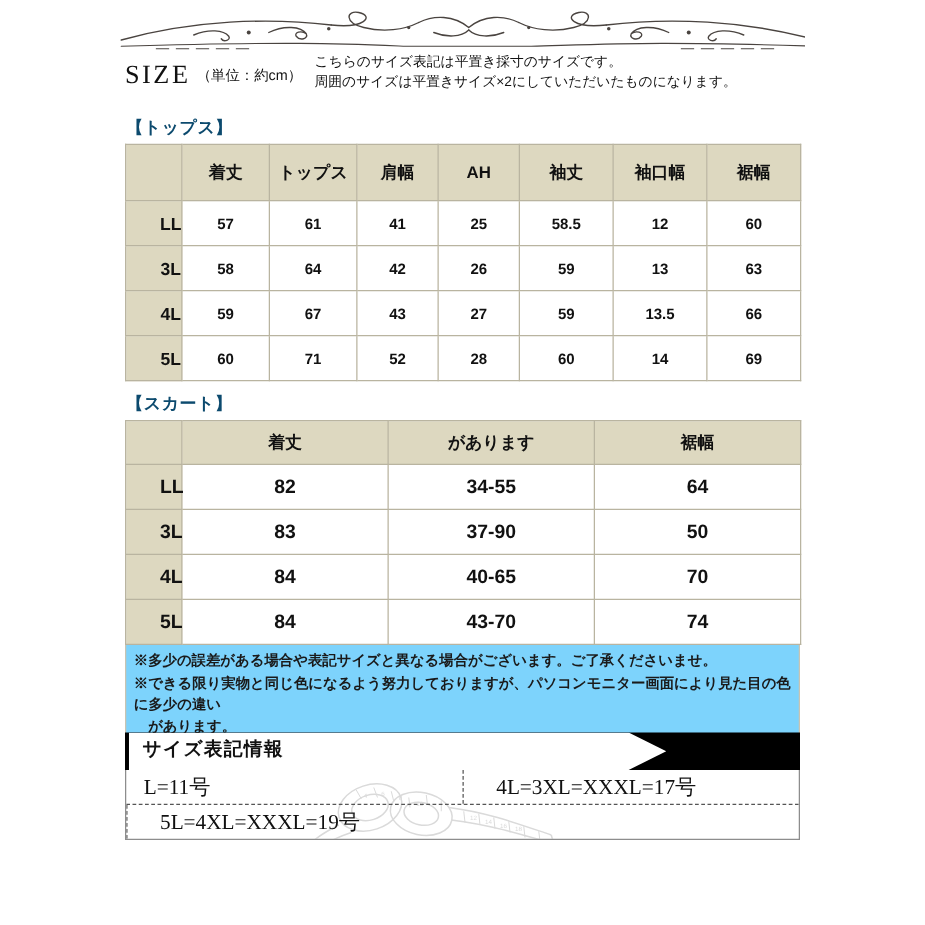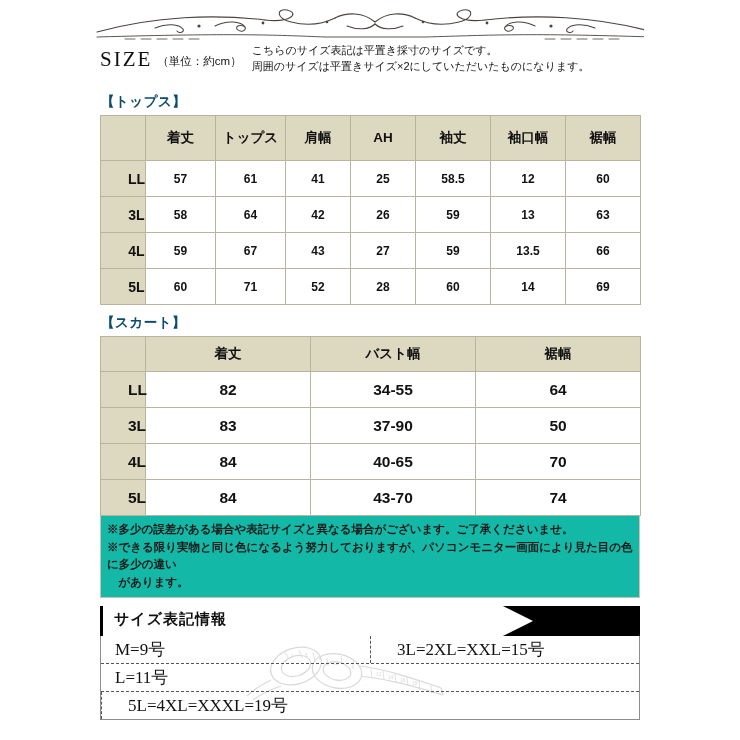--- a/index.html
+++ b/index.html
@@ -117,21 +117,21 @@
 
   
   .notes {
     position: absolute;
     left: 100px;
     top: 516px;
     width: 540px;
     box-sizing: border-box;
     border: 1px solid #c9c4b2;
     border-top: none;
-    background: #14b8a6;
+    background: #7dd3fc;
     padding: 5px 6px 6px 6px;
     font-size: 11.5px;
     line-height: 17.5px;
     font-weight: bold;
     color: #1a1a1a;
   }
   .notes p { margin: 0; }
   .notes p.indent { text-indent: 0; }
 
   
@@ -139,21 +139,20 @@
     position: absolute;
     left: 100px;
     top: 586px;
     width: 540px;
   }
   .banner {
     position: relative;
     height: 30px;
     background: #000;
     overflow: hidden;
-    margin-top: 20px;
   }
   .banner .plate {
     position: absolute;
     left: 3px;
     top: 0;
     width: 430px;
     height: 30px;
     background: #fff;
     clip-path: polygon(0 0, 93% 0, 100% 50%, 93% 100%, 0 100%);
   }
@@ -323,21 +322,21 @@
     <colgroup>
       <col style="width:45px">
         <col style="width:165px">
         <col style="width:165px">
         <col style="width:165px">
     </colgroup>
     <thead>
         <tr>
           <th></th>
           <th>着丈</th>
-          <th>バスト幅</th>
+          <th>があります</th>
           <th>裾幅</th>
         </tr>
       </thead>
     <tbody>
         <tr>
           <td class="rowlabel">LL</td>
           <td>82</td>
           <td>34-55</td>
           <td>64</td>
         </tr>
@@ -408,25 +407,22 @@
               <text x="171" y="45">18</text>
             <text x="50" y="18">4</text>
               <text x="64" y="17">6</text>
             <text x="78" y="20">8</text>
               <text x="92" y="25">10</text>
           </g>
         </svg>
       </div>
       <div class="info-rows">
           <div class="info-row">
-            <div class="info-cell">M=9号</div>
-            <div class="info-cell right">3L=2XL=XXL=15号</div>
-          </div>
-          <div class="info-row">
             <div class="info-cell">L=11号</div>
+            <div class="info-cell right">4L=3XL=XXXL=17号</div>
           </div>
           <div class="info-row">
             <div class="info-cell right">5L=4XL=XXXL=19号</div>
           </div>
         </div>
     </div>
   </div>
 
 </div>
 

